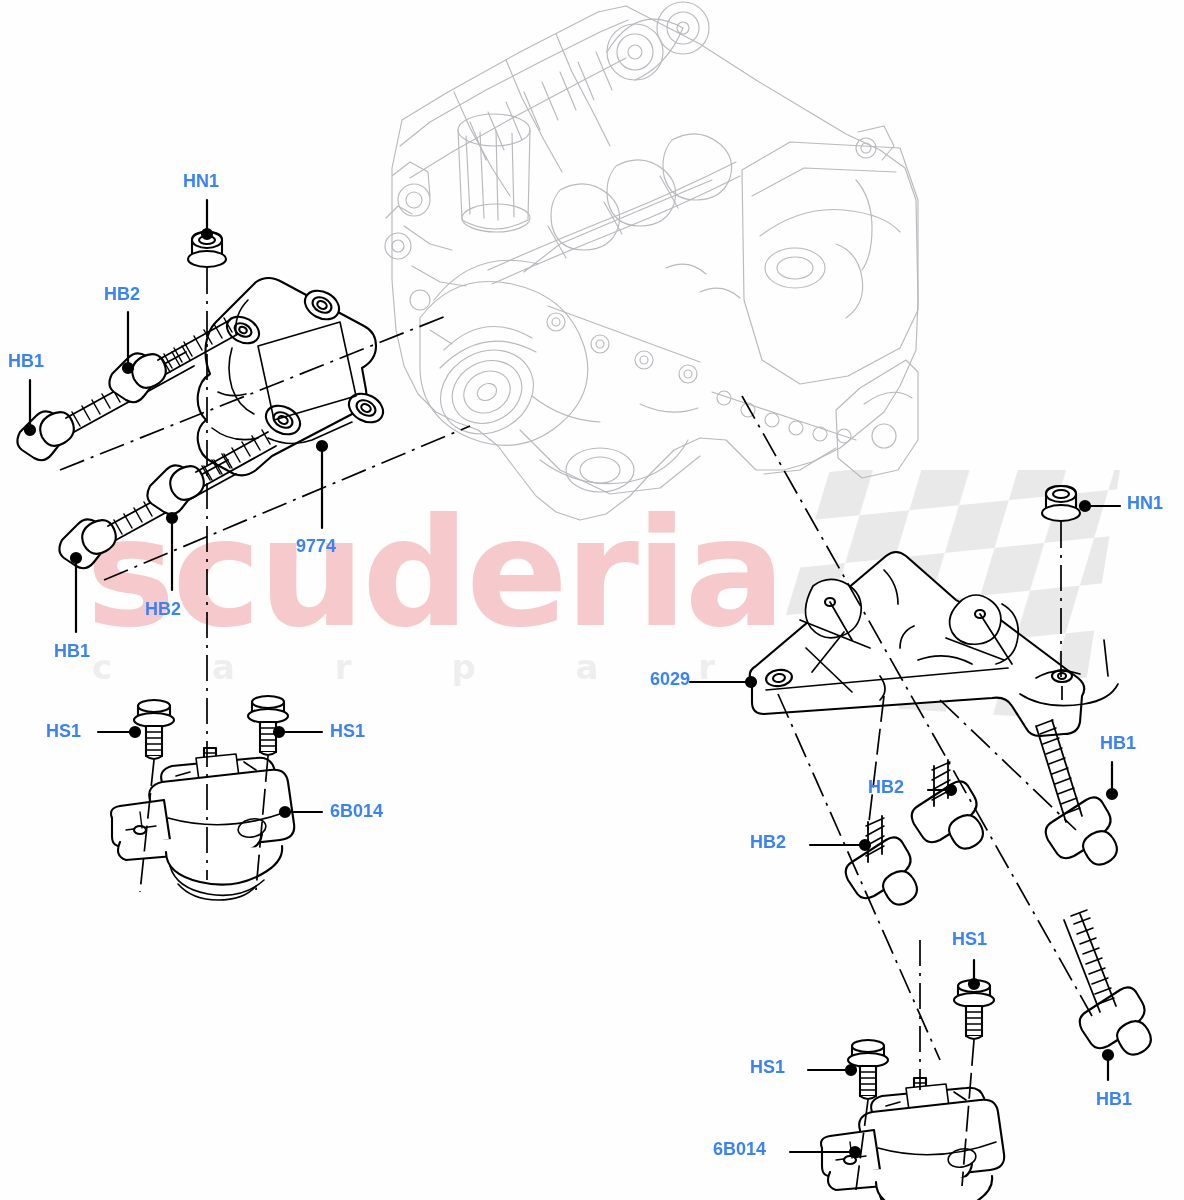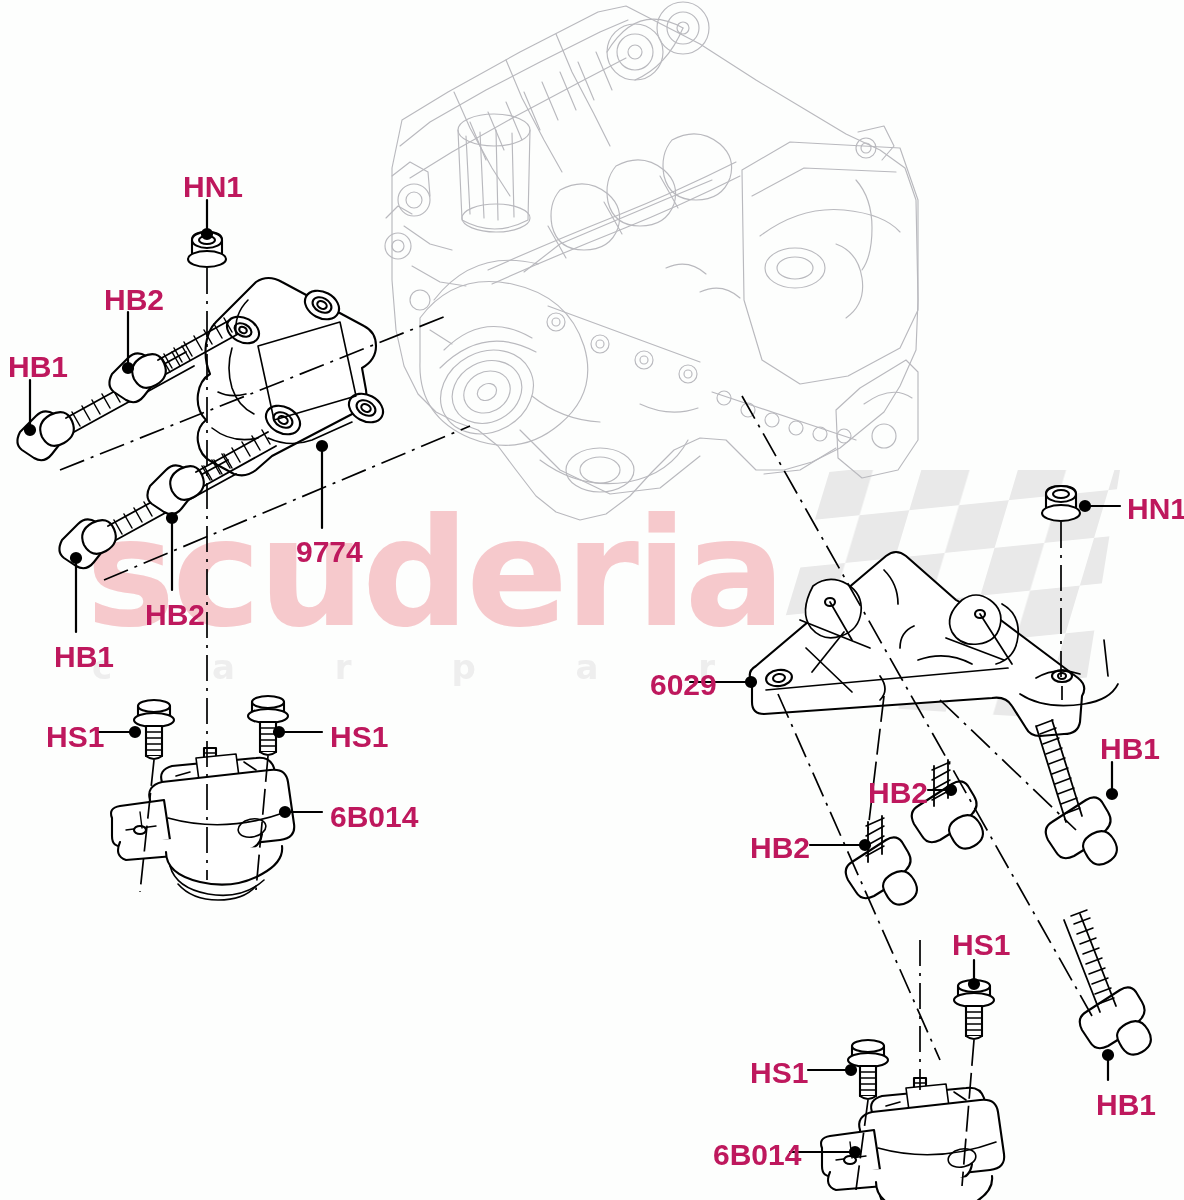--- a/index.html
+++ b/index.html
@@ -34,23 +34,23 @@
     color:#eeeeee;
     letter-spacing:44px;
     line-height:1;
     user-select:none;
     white-space:nowrap;
   }
 
   
   .lbl{
     position:absolute;
-    color:#be185d;
+    color:#3b82f6;
     font-family:"Liberation Sans",sans-serif;
-    font-size:30px;
+    font-size:18px;
     font-weight:700;
     letter-spacing:0px;
     white-space:nowrap;
     line-height:1;
   }
 </style>
 </head>
 <body>
 
 <div id="stage">

